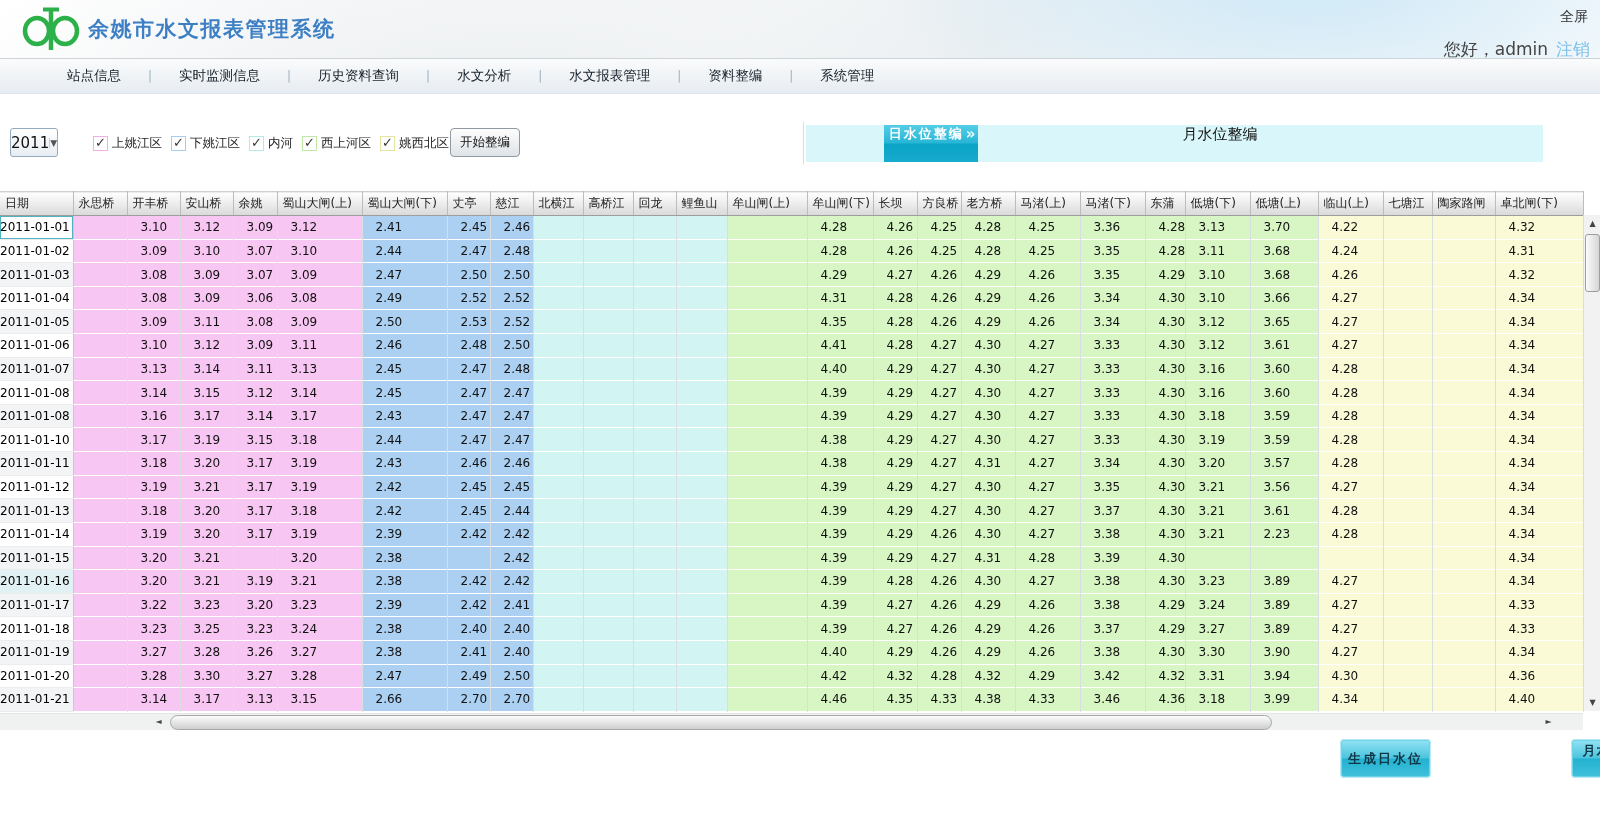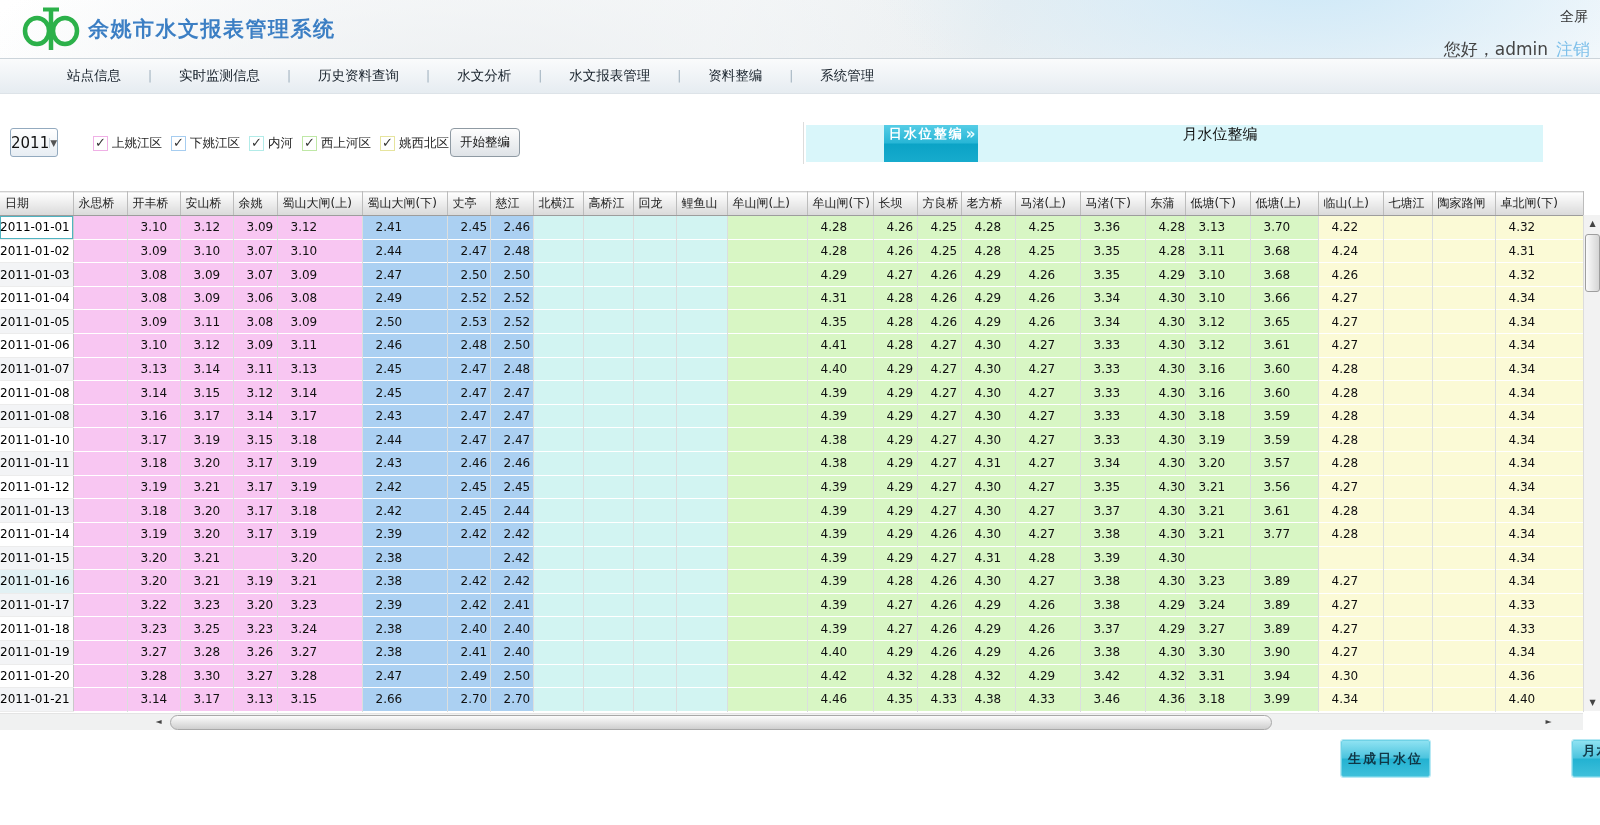--- a/index.html
+++ b/index.html
@@ -631,21 +631,21 @@
             <td class="g-cyan"></td>
             <td class="g-green"></td>
             <td class="g-green">4.39</td>
             <td class="g-green">4.29</td>
             <td class="g-green">4.26</td>
             <td class="g-green">4.30</td>
             <td class="g-green">4.27</td>
             <td class="g-green">3.38</td>
             <td class="g-green">4.30</td>
             <td class="g-green">3.21</td>
-            <td class="g-green">3.77</td>
+            <td class="g-green">2.23</td>
             <td class="g-yellow">4.28</td>
             <td class="g-yellow"></td>
             <td class="g-yellow"></td>
             <td class="g-yellow">4.34</td>
           </tr>
           <tr>
             <td class="date alt">2011-01-15</td>
             <td class="g-pink"></td>
             <td class="g-pink">3.20</td>
             <td class="g-pink">3.21</td>

